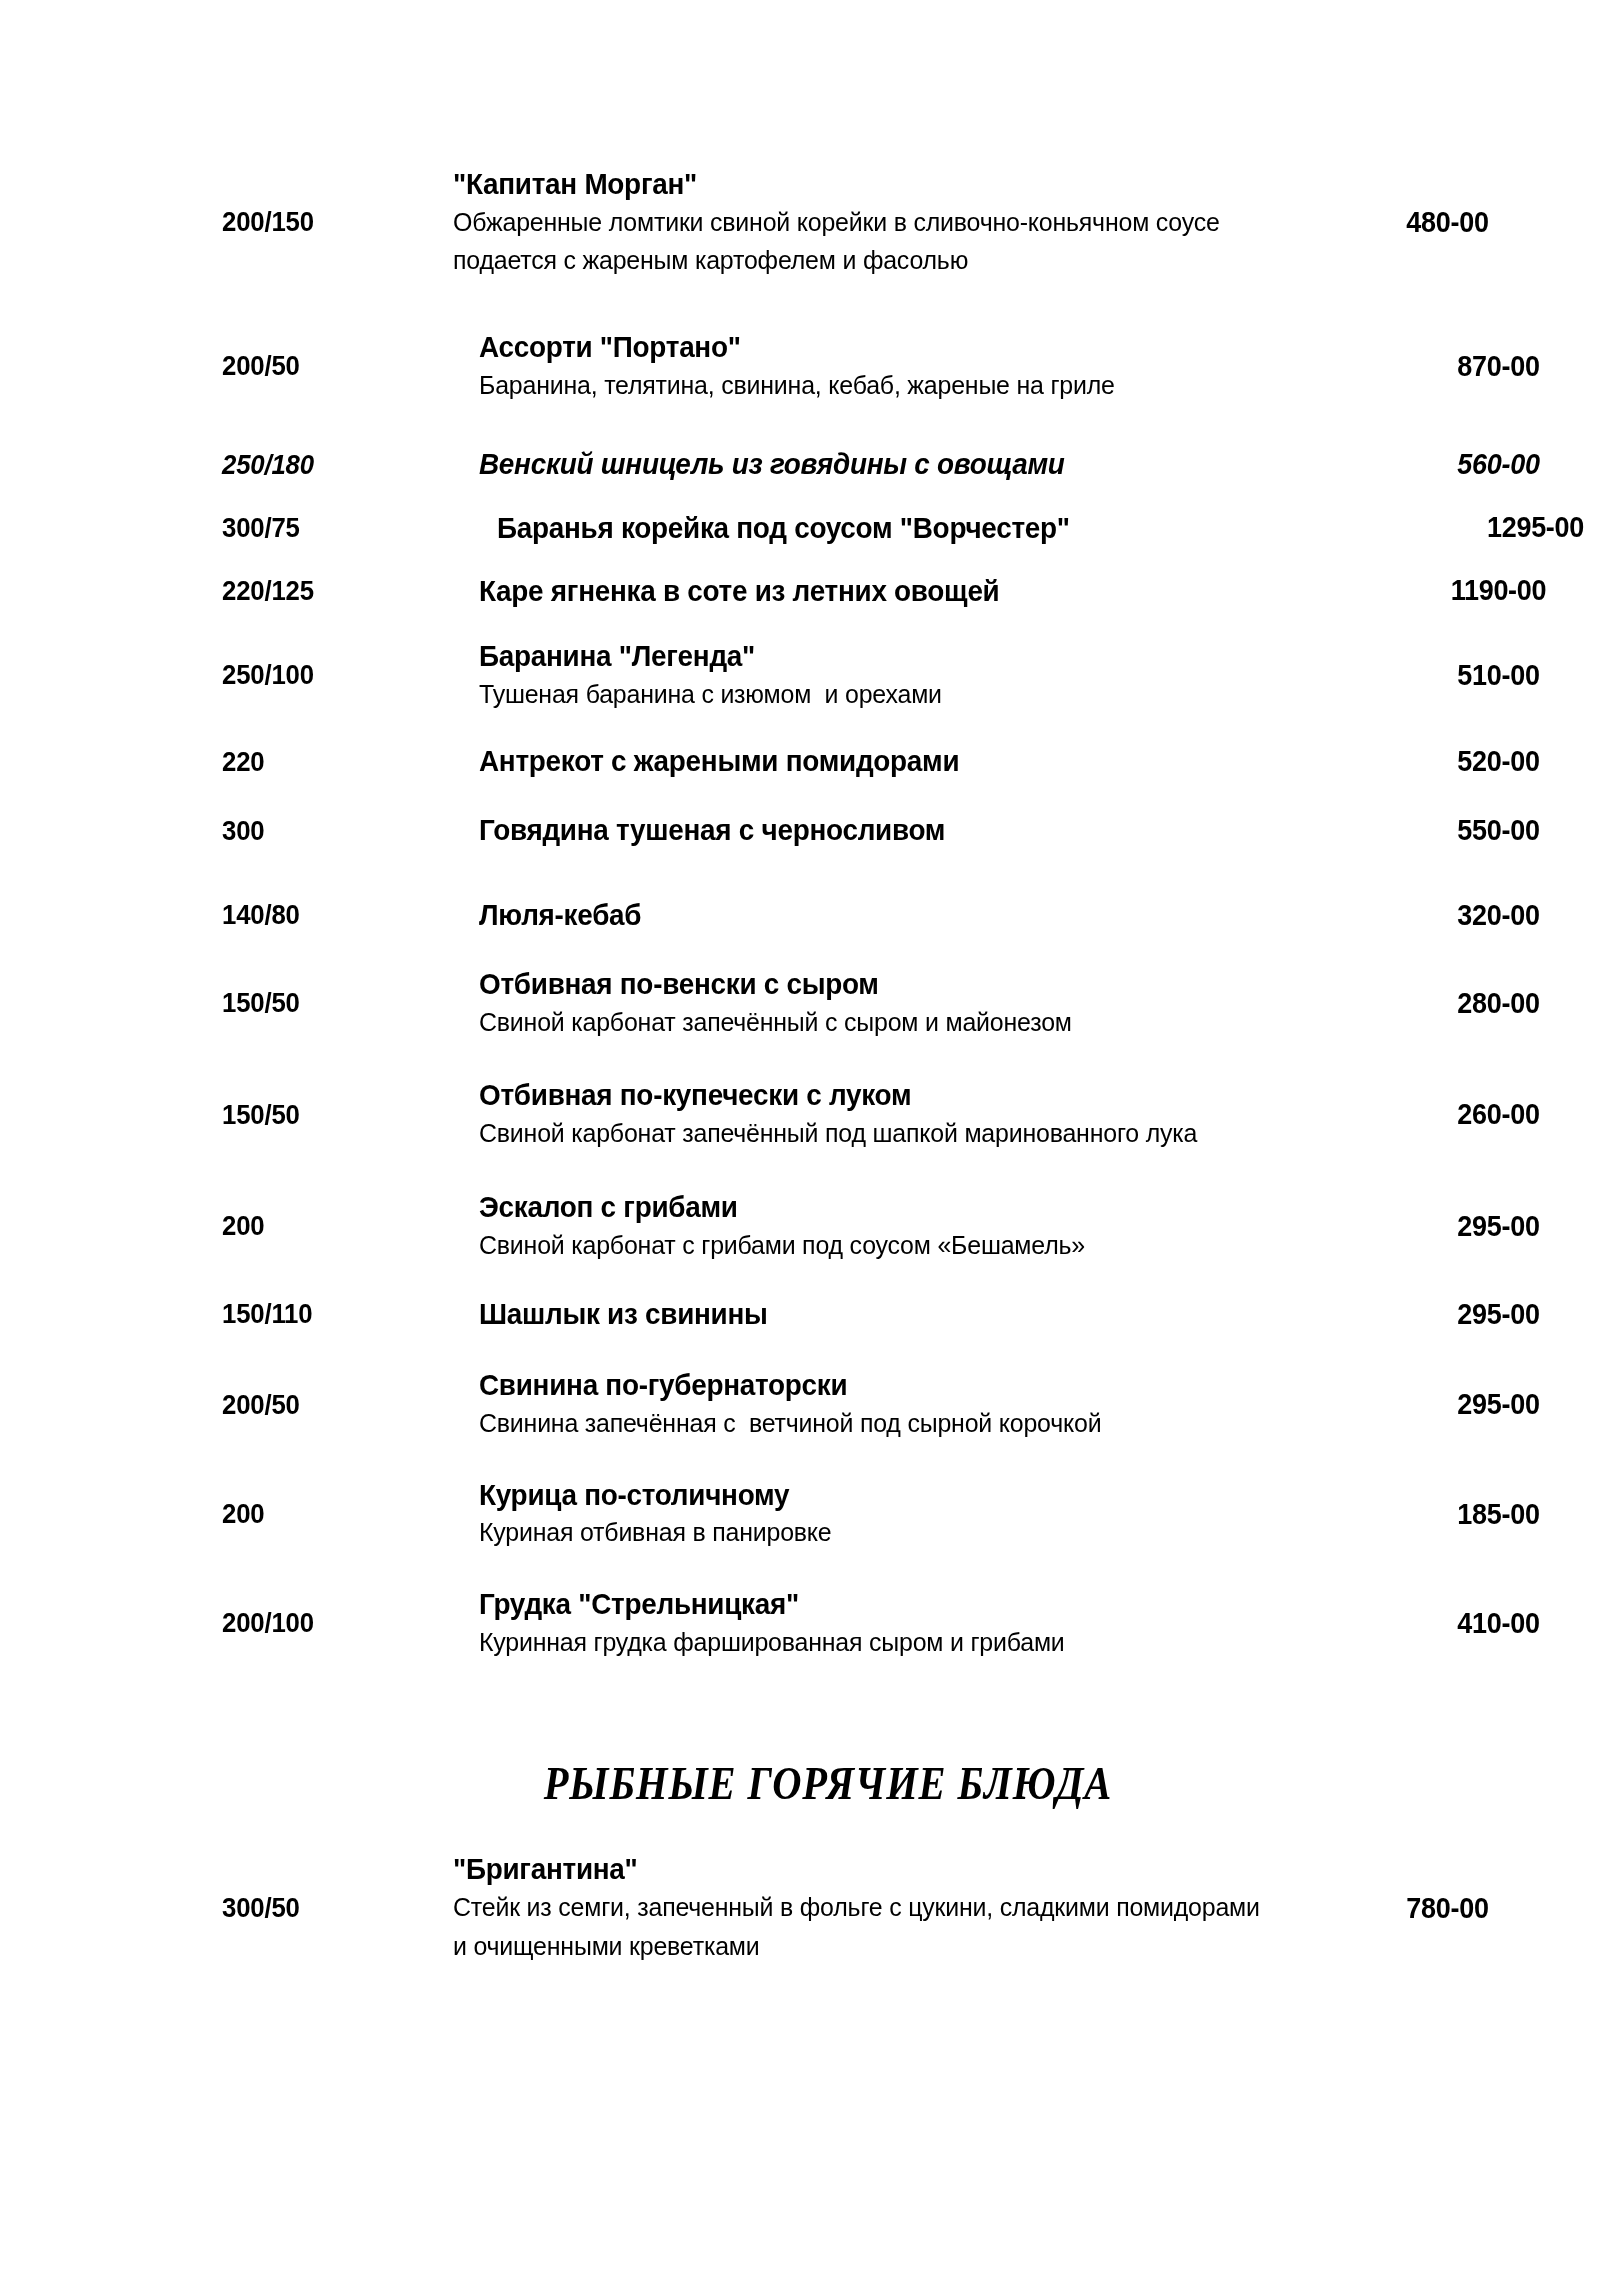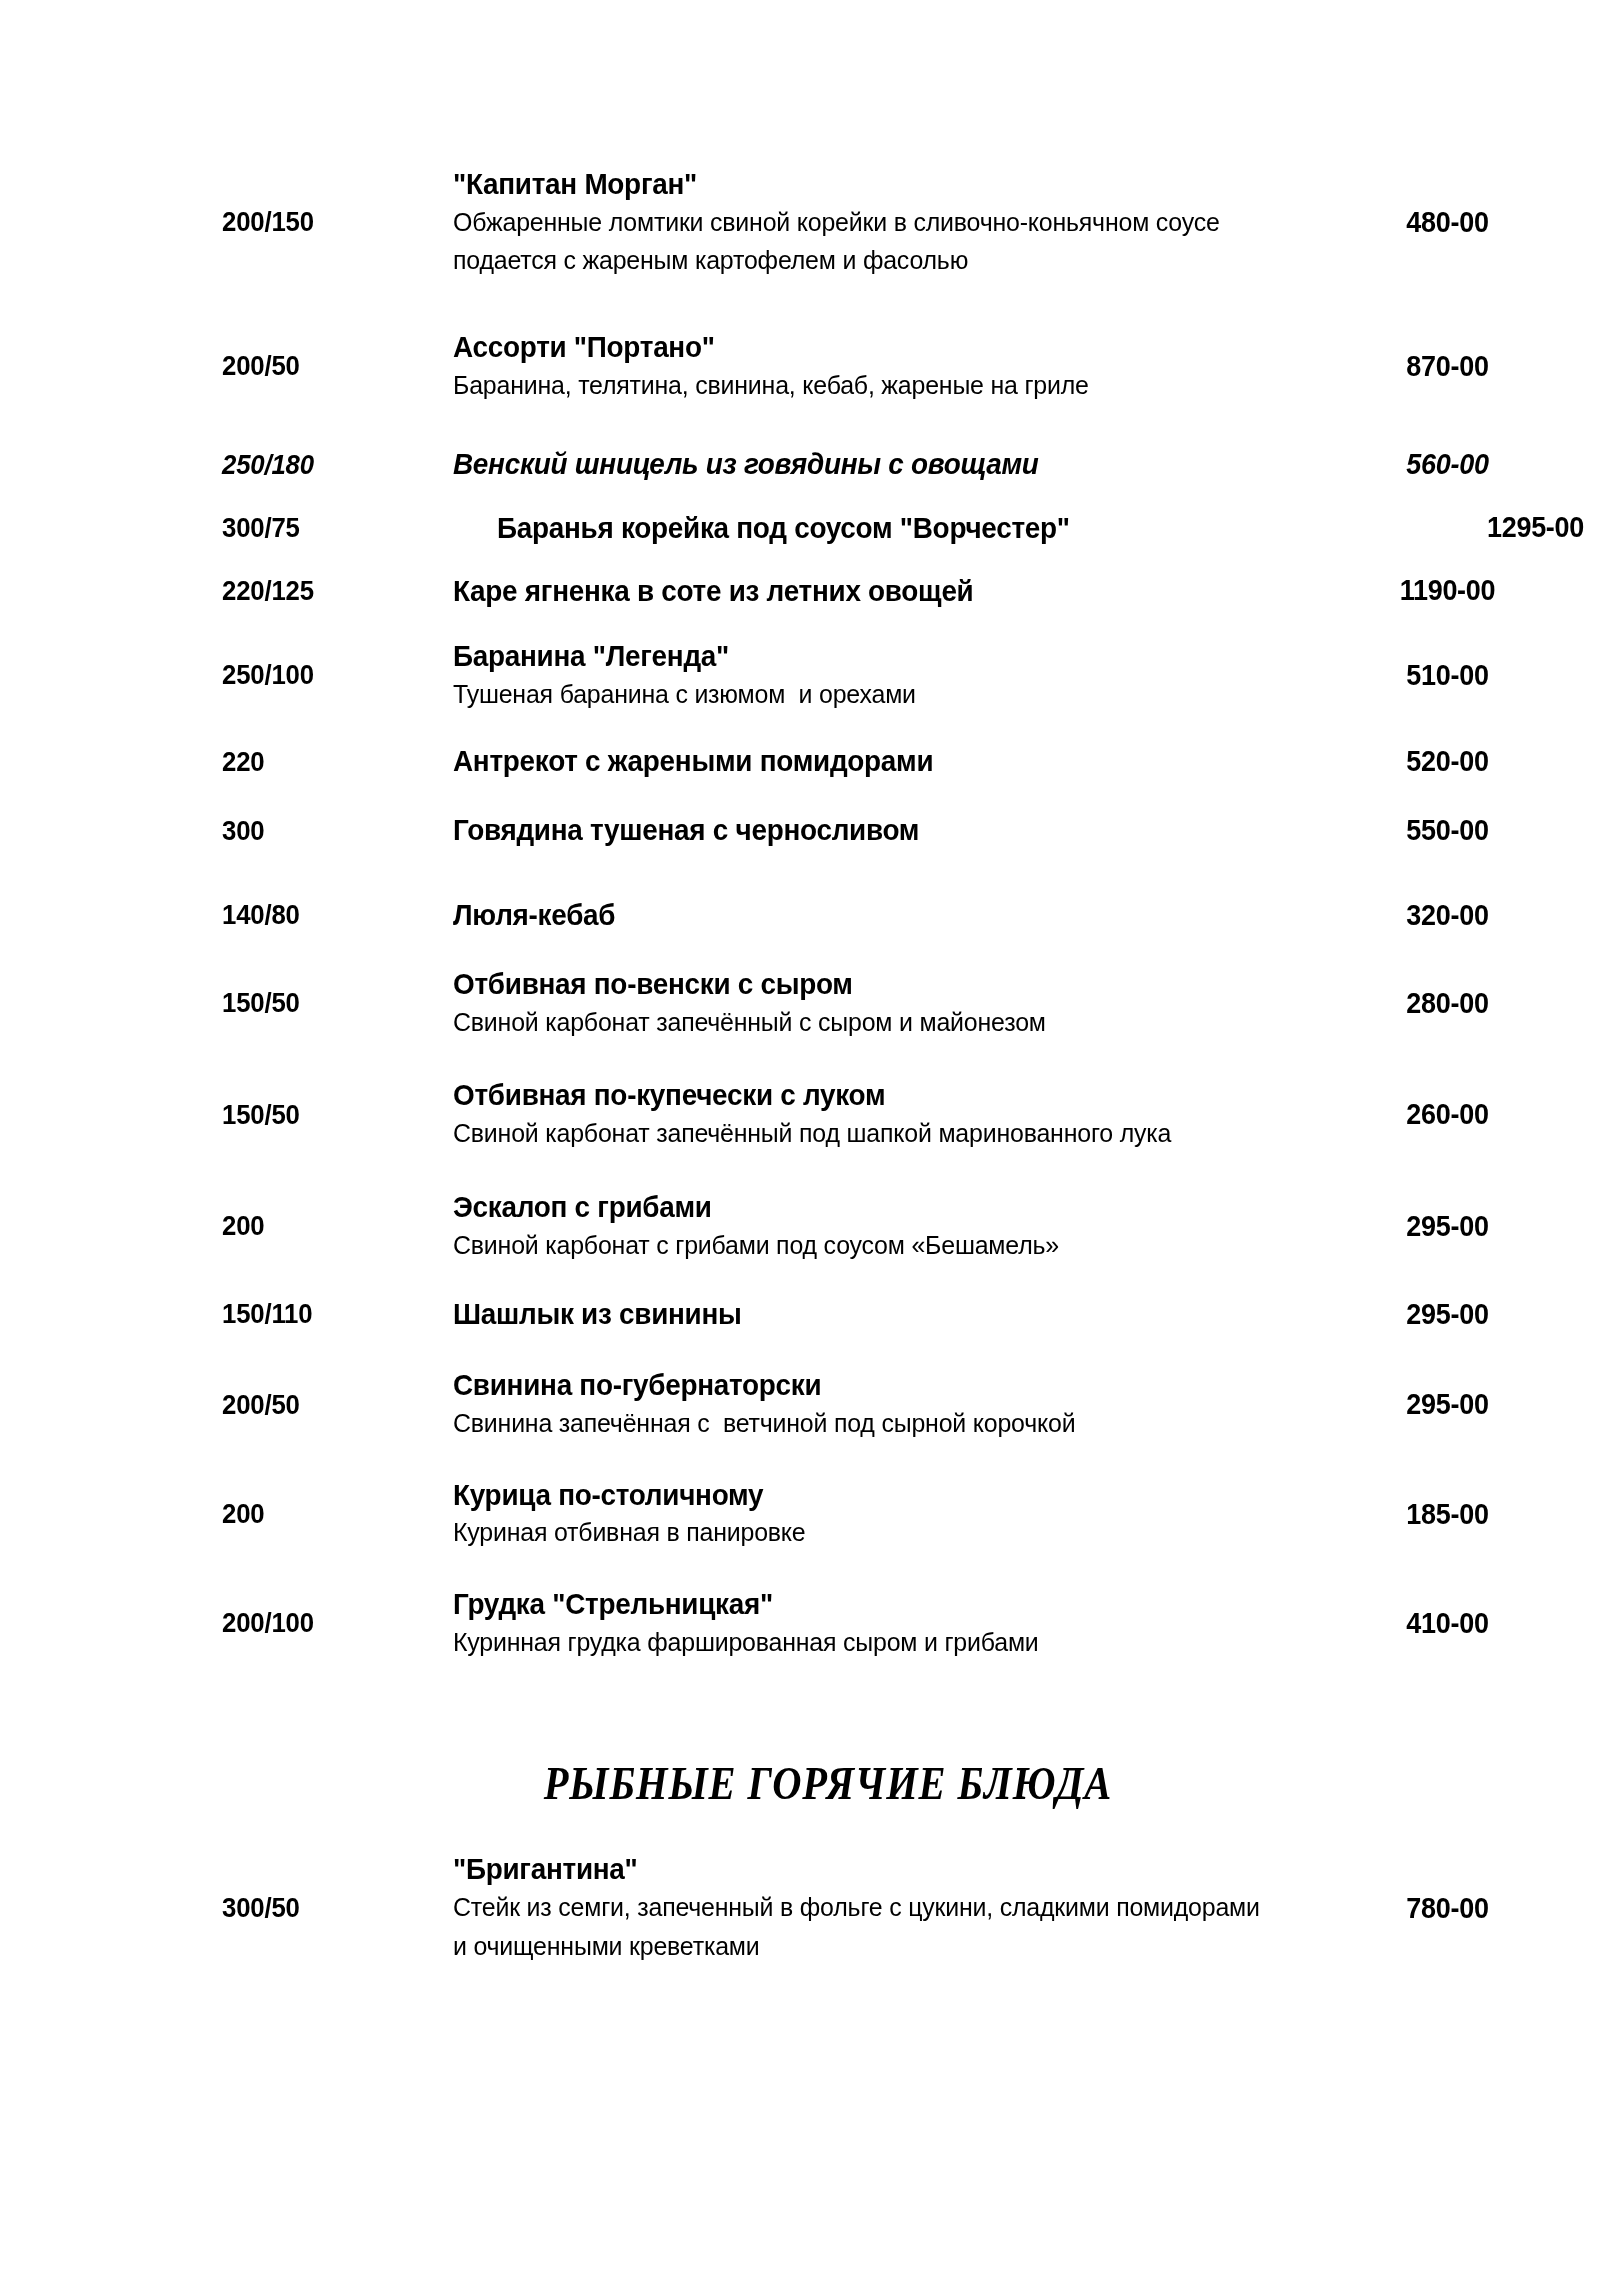--- a/index.html
+++ b/index.html
@@ -92,21 +92,21 @@
     line-height: 1.45;
     letter-spacing: -0.2px;
     transform: scaleX(0.94);
     transform-origin: left center;
     white-space: pre-wrap;
   }
 
   .dish-name:empty, .dish-desc:empty { display: none; }
 
   
-  .menu-row + .menu-row { margin-top: 0; }
+  .menu-row + .menu-row { margin-top: 0; justify-content: space-between; }
 
   
   .section-heading {
     text-align: center;
     font-family: "Liberation Serif", "DejaVu Serif", serif;
     font-weight: bold;
     font-style: italic;
     font-size: 46px;
     line-height: 1.1;
     letter-spacing: 1px;

